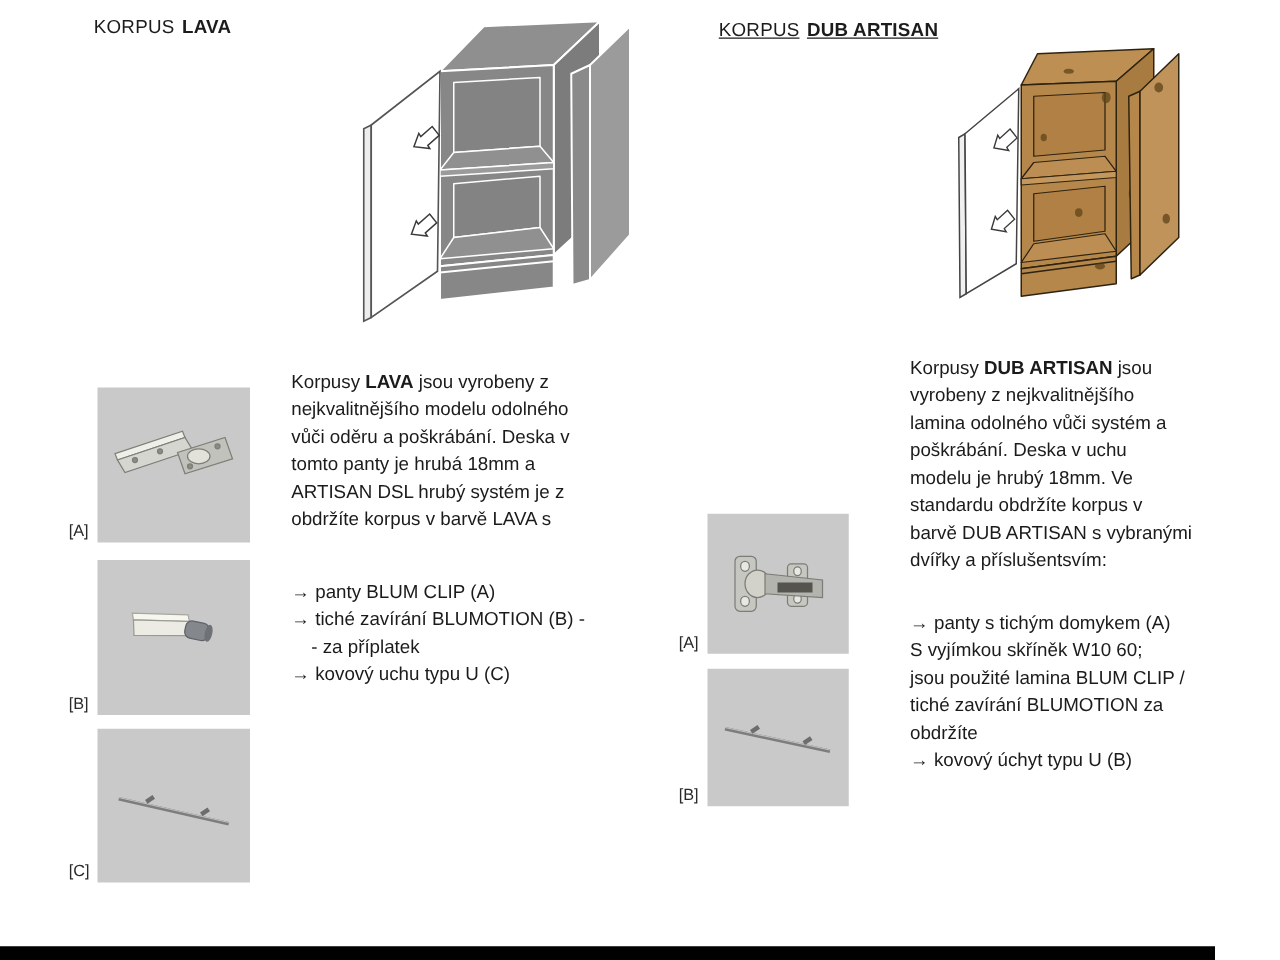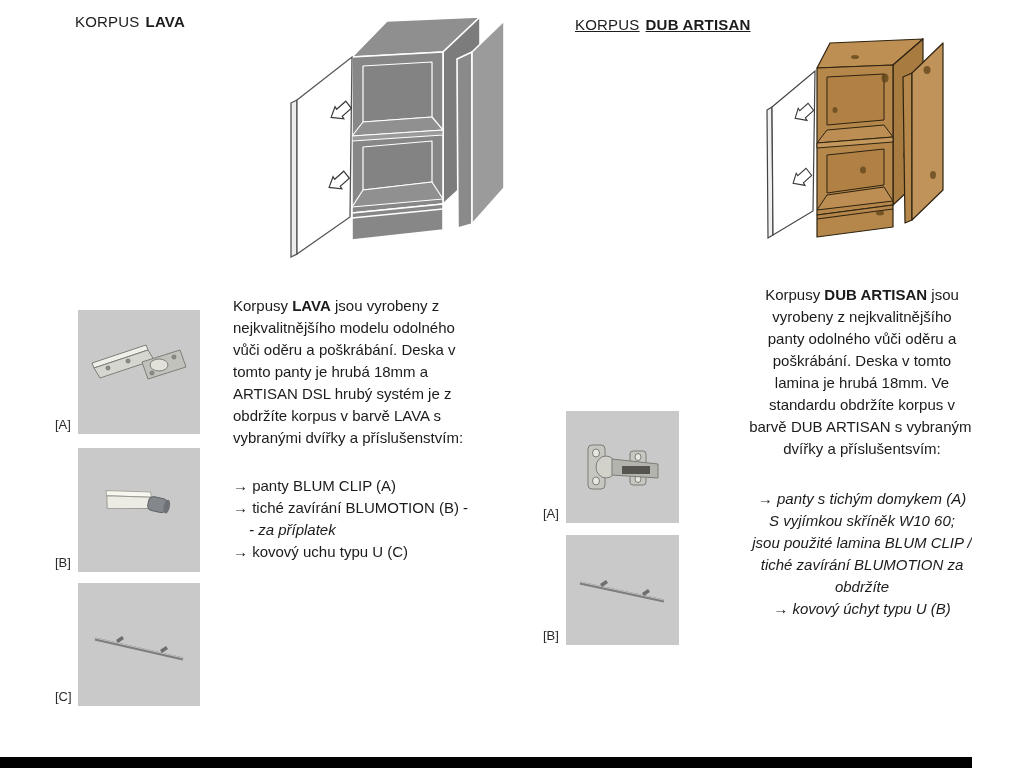--- a/index.html
+++ b/index.html
@@ -6,24 +6,24 @@
   body{font-family:"Liberation Sans", sans-serif; background:#fff;}
   #page{position:relative;width:924px;height:768px;background:#ffffff;overflow:hidden;padding-left:48px;}
 
   .title{position:absolute;font-size:15px;color:#1c1c1c;letter-spacing:.2px;}
   .title .t-normal{font-weight:400;margin-right:6px;}
   .title .t-bold{font-weight:700;}
 
   .textblock{position:absolute;font-size:15px;color:#1b1b1b;line-height:22px;}
   .textblock .pline{white-space:nowrap;}
   .textblock .b{font-weight:700;}
-  .bullets{margin-top:26px;}
-  .bullets.tight{margin-top:28px;font-style:italic;}
+  .bullets{margin-top:36px;}
+  .bullets.tight{margin-top:28px;}
   .bline{white-space:nowrap;}
-  .bline.indent{padding-left:16px;font-style:italic;}
+  .bline.indent{padding-left:16px;}
 
   .imgbox{position:absolute;background:#c9c9c9;}
   .imgbox .plabel{position:absolute;left:-23px;bottom:2px;font-size:13px;color:#2a2a2a;}
   .imgbox svg{display:block;}
 
   .cab{position:absolute;}
   #letterbox{position:absolute;left:0;top:757px;width:1024px;height:11px;background:#010101;}
 </style>
 </head>
 <body>
@@ -70,21 +70,20 @@
     </g>
   </svg>
 
   <div class="textblock" style="left:233px;top:295px;width:300px;">
     <div class="pline"><span>Korpusy </span><span class="b">LAVA</span><span> jsou vyrobeny z</span></div>
     <div class="pline">nejkvalitnějšího modelu odolného</div>
     <div class="pline">vůči oděru a poškrábání. Deska v</div>
     <div class="pline">tomto panty je hrubá 18mm a</div>
     <div class="pline">ARTISAN DSL hrubý systém je z</div>
     <div class="pline">obdržíte korpus v barvě LAVA s</div>
-    <div class="pline">vybranými dvířky a příslušenstvím:</div>
     <div class="bullets">
       <div class="bline">→ panty BLUM CLIP (A)</div>
       <div class="bline">→ tiché zavírání BLUMOTION (B) -</div>
       <div class="bline indent">- za příplatek</div>
       <div class="bline">→ kovový uchu typu U (C)</div>
     </div>
   </div>
 
   <div class="imgbox" style="left:78px;top:310px;width:122px;height:124px;">
     <span class="plabel">[A]</span>
@@ -167,26 +166,26 @@
     <g stroke="#2e2310" stroke-width="1.2" stroke-linejoin="round">
       <polygon points="168,62 177,58 177,205 170,208" fill="#b5874b"></polygon>
       <polygon points="177,58 208,28 208,175 177,205" fill="#c0935a"></polygon>
       <g fill="#5f4419" opacity="0.75" stroke="none">
         <ellipse cx="192" cy="55" rx="3.5" ry="4"></ellipse>
         <ellipse cx="198" cy="160" rx="3" ry="4"></ellipse>
       </g>
     </g>
   </svg>
 
-  <div class="textblock" style="left:728px;top:284px;width:268px;text-align:center;">
+  <div class="textblock" style="left:728px;top:284px;width:268px;">
     <div class="pline"><span>Korpusy </span><span class="b">DUB ARTISAN</span><span> jsou</span></div>
     <div class="pline">vyrobeny z nejkvalitnějšího</div>
-    <div class="pline">panty odolného vůči oděru a</div>
-    <div class="pline">poškrábání. Deska v tomto</div>
-    <div class="pline">lamina je hrubá 18mm. Ve</div>
+    <div class="pline">lamina odolného vůči systém a</div>
+    <div class="pline">poškrábání. Deska v uchu</div>
+    <div class="pline">modelu je hrubý 18mm. Ve</div>
     <div class="pline">standardu obdržíte korpus v</div>
     <div class="pline">barvě DUB ARTISAN s vybranými</div>
     <div class="pline">dvířky a příslušentsvím:</div>
     <div class="bullets tight">
       <div class="bline">→ panty s tichým domykem (A)</div>
       <div class="bline">S vyjímkou skříněk W10 60;</div>
       <div class="bline">jsou použité lamina BLUM CLIP /</div>
       <div class="bline">tiché zavírání BLUMOTION za</div>
       <div class="bline">obdržíte</div>
       <div class="bline">→ kovový úchyt typu U (B)</div>

